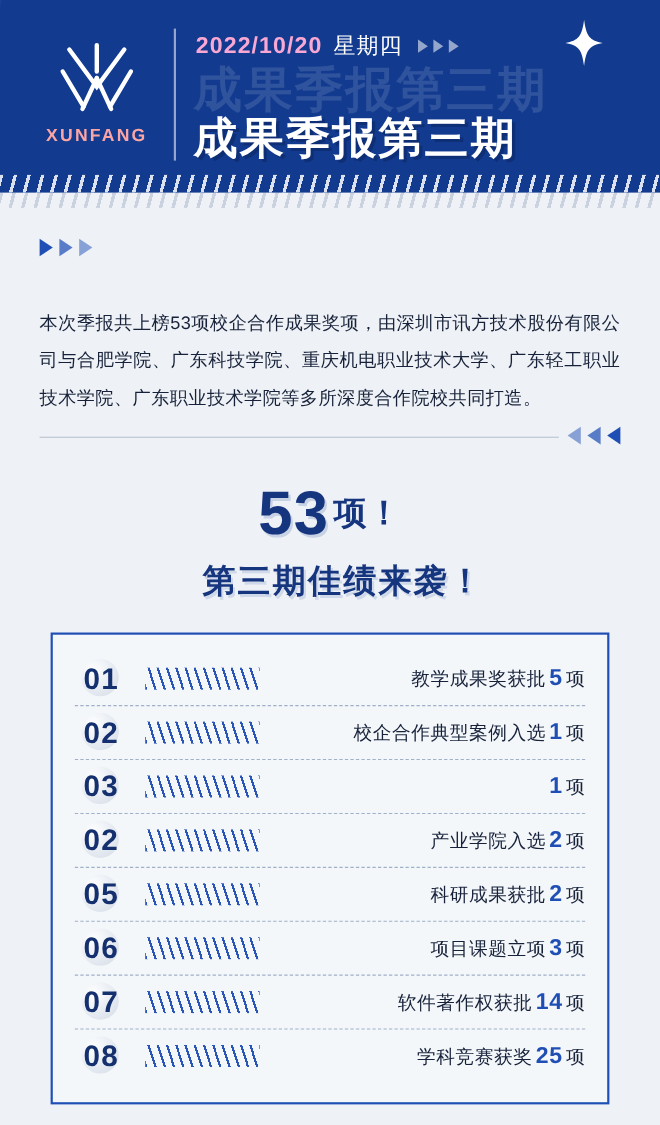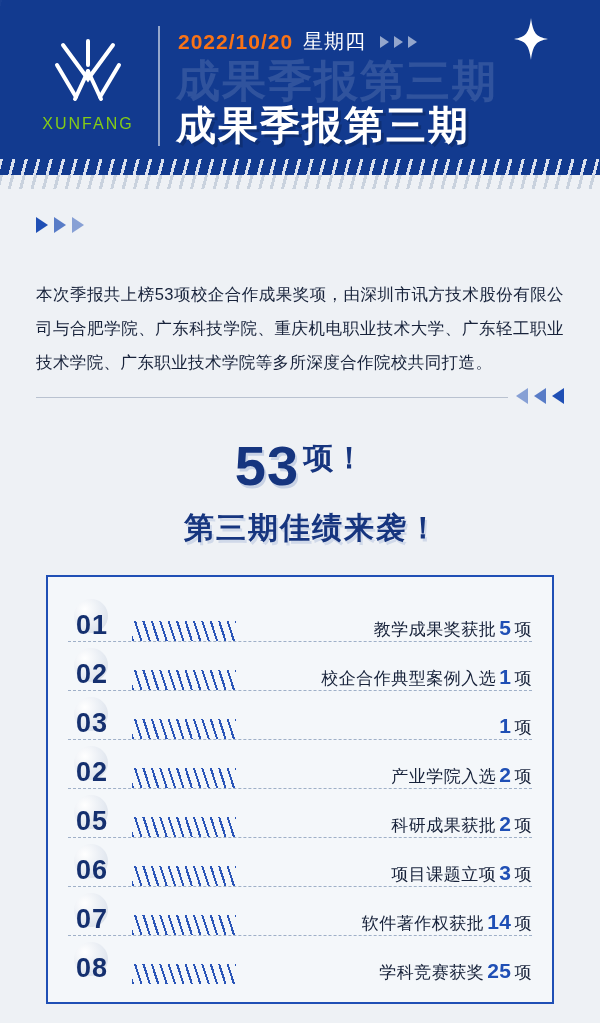--- a/index.html
+++ b/index.html
@@ -45,43 +45,43 @@
     justify-content: center;
   }
   .logo-mark {
     width: 86px;
     height: 74px;
     position: relative;
   }
   .logo-mark svg { display: block; }
   .logo-text {
     margin-top: 6px;
-    color: #84cc16;
+    color: #fca5a5;
     font-size: 16px;
-    font-weight: normal;
+    font-weight: bold;
     letter-spacing: 2px;
   }
   .logo-divider {
     position: absolute;
     left: 158px;
     top: 26px;
     width: 2px;
     height: 120px;
     background: rgba(255,255,255,0.55);
   }
   .date-row {
     position: absolute;
     left: 178px;
     top: 28px;
     display: flex;
     align-items: center;
     gap: 10px;
   }
   .date-text {
-    color: #f97316;
+    color: #f9a8d4;
     font-size: 21px;
     font-weight: bold;
     letter-spacing: 1px;
   }
   .weekday-text {
     color: #ffffff;
     font-size: 20px;
     font-weight: normal;
     letter-spacing: 1px;
   }
@@ -196,21 +196,21 @@
   .tri-right-group i:nth-child(1) { opacity: 0.5; }
   .tri-right-group i:nth-child(2) { opacity: 0.72; }
 
   
   .headline {
     margin-top: 40px;
     text-align: center;
   }
   .headline-line1 {
     display: flex;
-    align-items: flex-start;
+    align-items: center;
     justify-content: center;
     gap: 4px;
   }
   .big-number {
     font-size: 56px;
     font-weight: bold;
     color: #16357f;
     letter-spacing: 1px;
     line-height: 1;
     text-shadow: 2px 3px 0 rgba(30,70,160,0.18);
@@ -236,21 +236,21 @@
     margin: 26px 46px 0 46px;
     border: 2px solid #1f4fb5;
     background: #f4f7fa;
     padding: 16px 20px 18px 20px;
     box-sizing: border-box;
   }
   .row {
     position: relative;
     height: 48px;
     display: flex;
-    align-items: flex-end;
+    align-items: center;
     border-bottom: 1px dashed #9fb0c8;
   }
   .row:last-child { border-bottom: none; }
   .bubble {
     position: absolute;
     left: 6px;
     top: 6px;
     width: 34px;
     height: 34px;
     border-radius: 50%;

